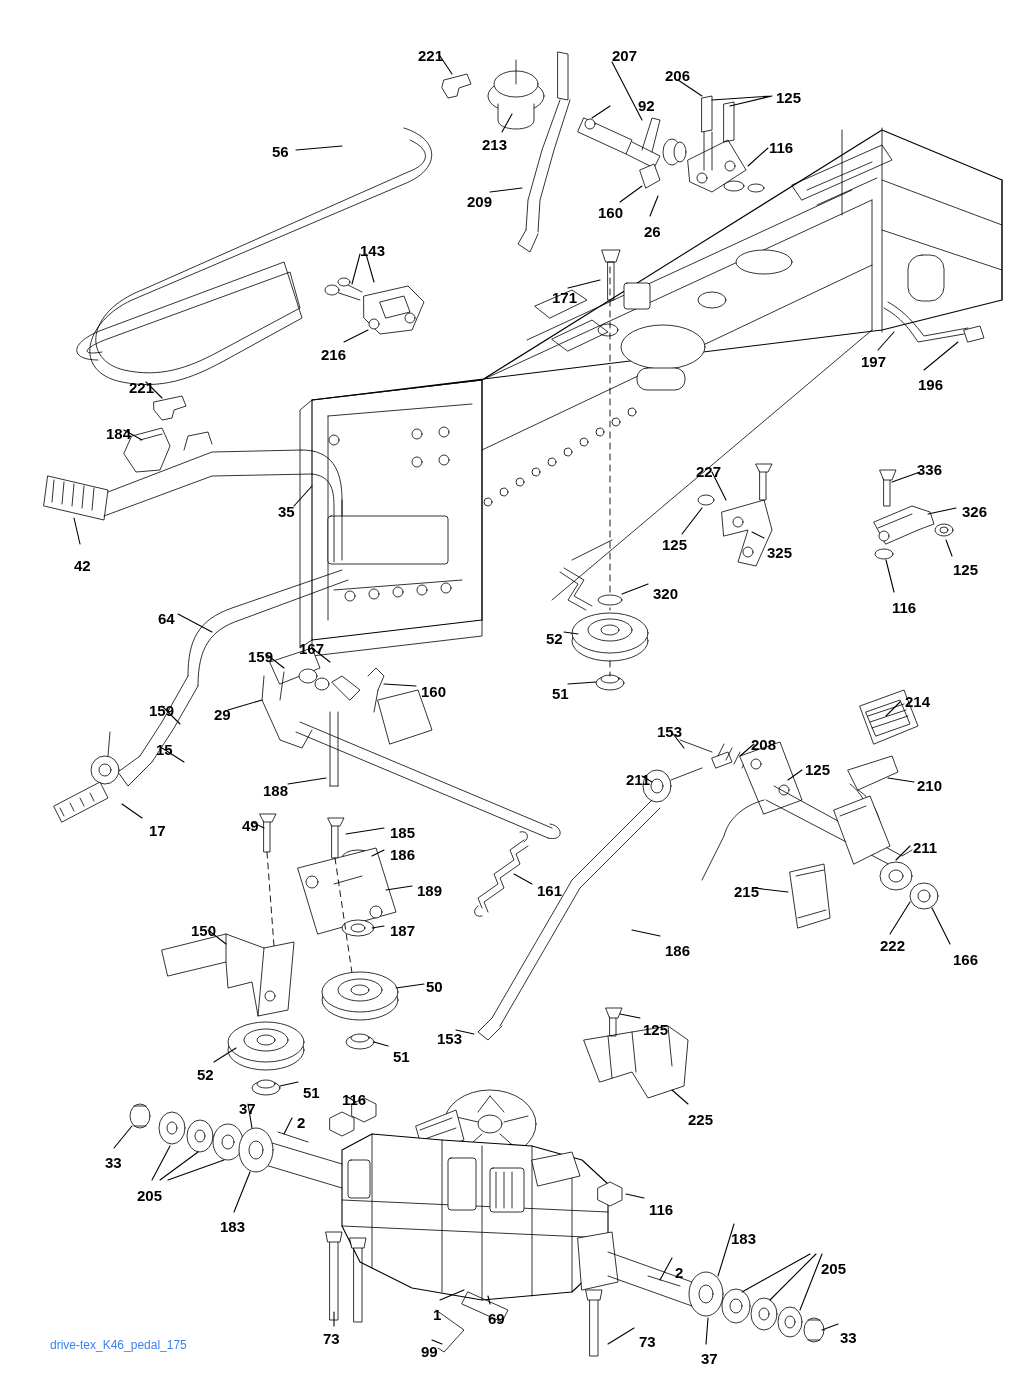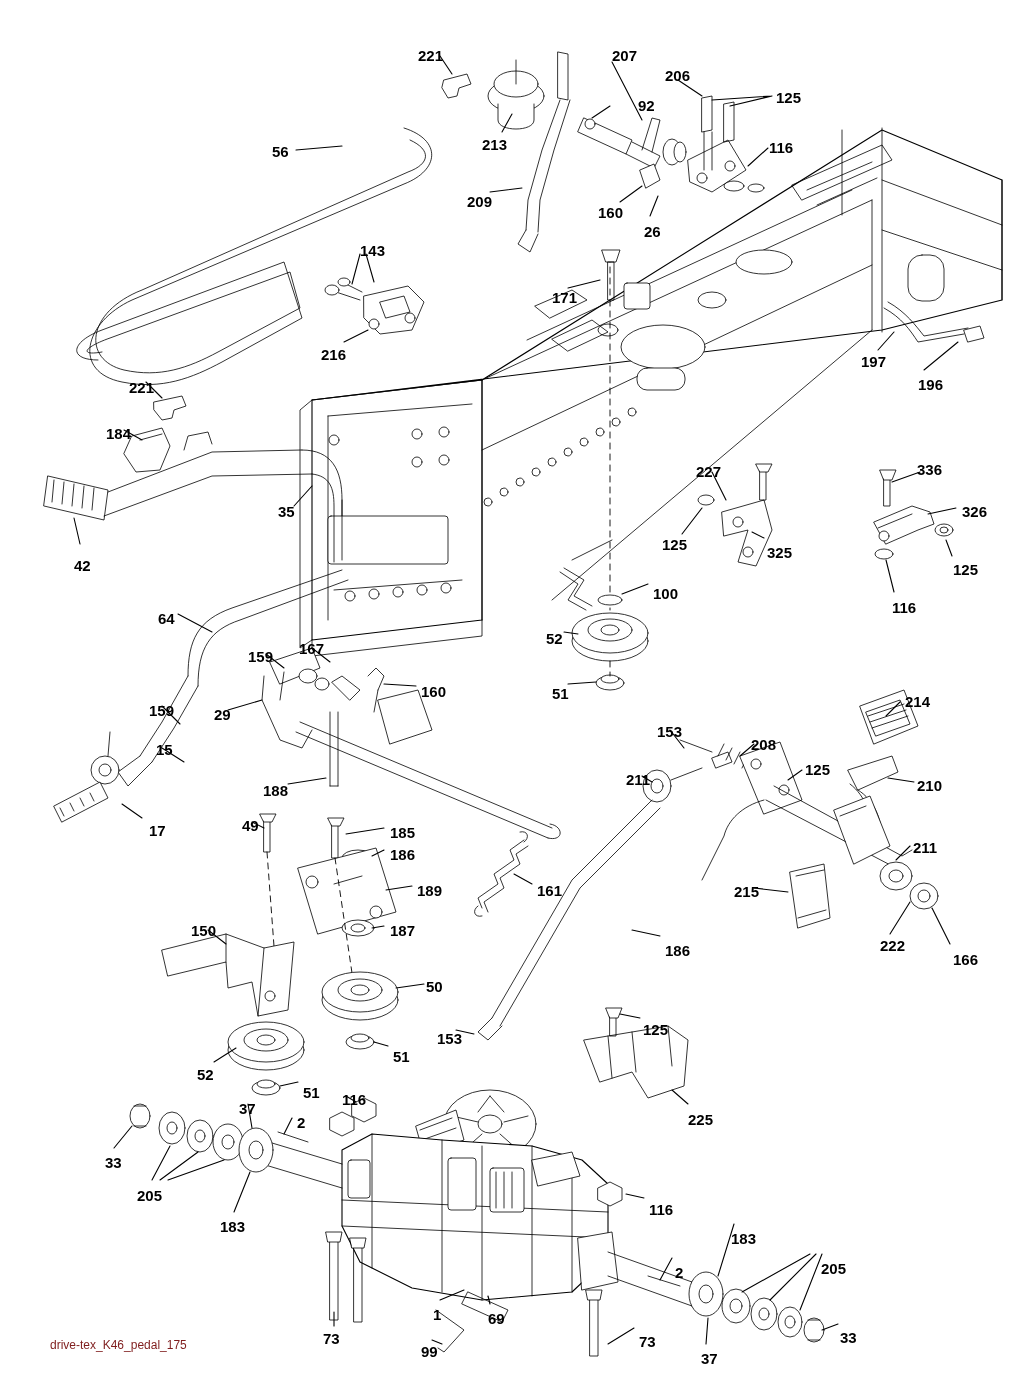--- a/index.html
+++ b/index.html
@@ -1,20 +1,20 @@
 <!DOCTYPE html>
 <html><head>
 <meta charset="utf-8">
 <style>
   html,body{margin:0;padding:0;background:#ffffff;}
   body{width:1024px;height:1393px;position:relative;font-family:"Liberation Sans",sans-serif;color:#000;}
   #sheet{position:absolute;left:12px;top:0;width:1024px;height:1393px;overflow:hidden;}
   svg#art{position:absolute;left:0;top:0;width:1024px;height:1393px;}
   .callout{position:absolute;font-size:15px;font-weight:bold;color:#000;line-height:1;white-space:nowrap;}
-  .footer{position:absolute;left:38px;top:1338px;font-size:12px;color:#7f1d1d;font-family:"Liberation Sans",sans-serif;}
+  .footer{position:absolute;left:38px;top:1338px;font-size:12px;color:#3b82f6;font-family:"Liberation Sans",sans-serif;}
   .lead{stroke:#000;stroke-width:1.1;fill:none;}
   .dash{stroke:#000;stroke-width:0.9;fill:none;stroke-dasharray:6 5;}
   .part{stroke:#000;stroke-width:1.1;fill:#ffffff;}
   .thin{stroke:#000;stroke-width:0.8;fill:none;}
   .thinf{stroke:#000;stroke-width:0.8;fill:#ffffff;}
 </style>
 </head>
 <body>
 
 <div id="sheet">
@@ -482,21 +482,21 @@
       <div class="callout" style="left: 94px; top: 426px;">184</div>
       <div class="callout" style="left: 684px; top: 464px;">227</div>
       <div class="callout" style="left: 905px; top: 462px;">336</div>
       <div class="callout" style="left: 266px; top: 504px;">35</div>
       <div class="callout" style="left: 950px; top: 504px;">326</div>
       <div class="callout" style="left: 650px; top: 537px;">125</div>
       <div class="callout" style="left: 755px; top: 545px;">325</div>
       <div class="callout" style="left: 62px; top: 558px;">42</div>
       <div class="callout" style="left: 880px; top: 600px;">116</div>
       <div class="callout" style="left: 941px; top: 562px;">125</div>
-      <div class="callout" style="left: 641px; top: 586px;">100</div>
+      <div class="callout" style="left: 641px; top: 586px;">320</div>
       <div class="callout" style="left: 146px; top: 611px;">64</div>
       <div class="callout" style="left: 534px; top: 631px;">52</div>
       <div class="callout" style="left: 236px; top: 649px;">159</div>
       <div class="callout" style="left: 287px; top: 641px;">167</div>
       <div class="callout" style="left: 540px; top: 686px;">51</div>
       <div class="callout" style="left: 409px; top: 684px;">160</div>
       <div class="callout" style="left: 893px; top: 694px;">214</div>
       <div class="callout" style="left: 137px; top: 703px;">159</div>
       <div class="callout" style="left: 202px; top: 707px;">29</div>
       <div class="callout" style="left: 645px; top: 724px;">153</div>

